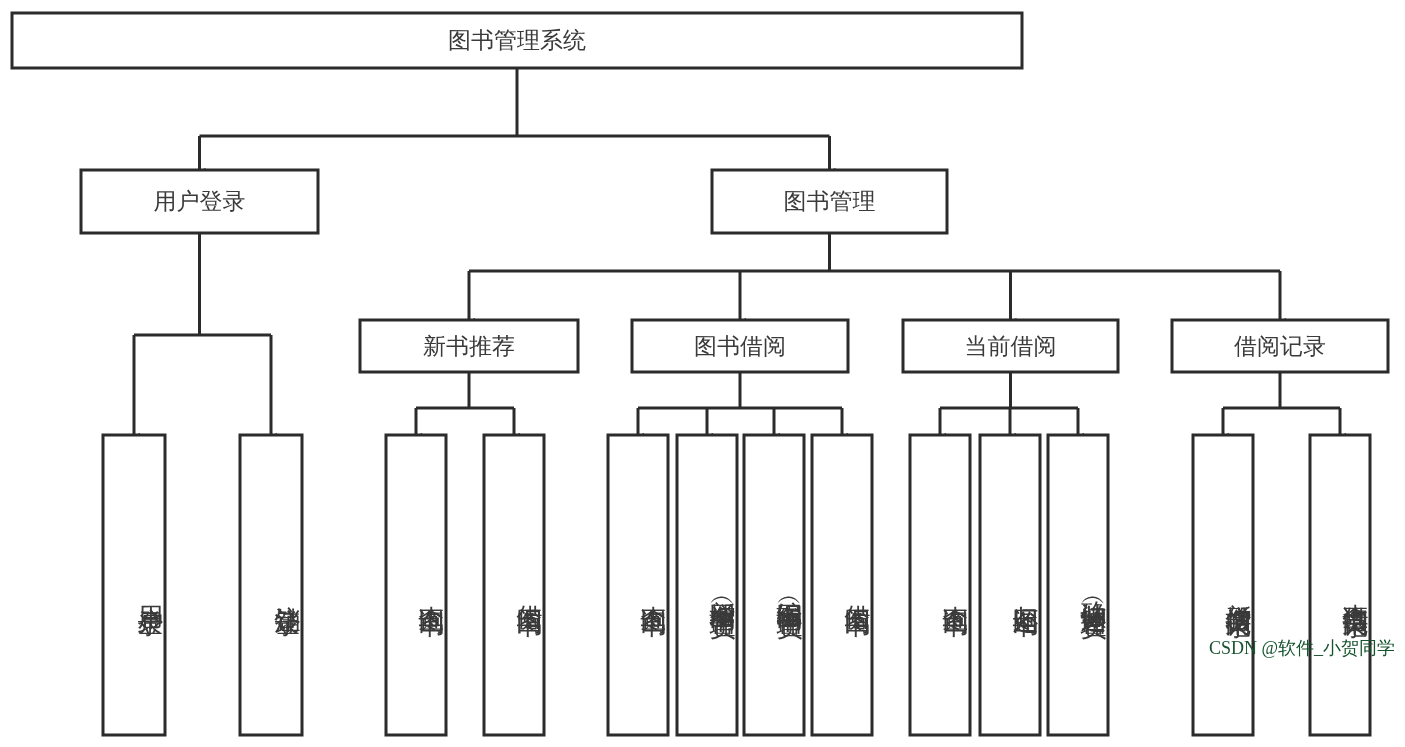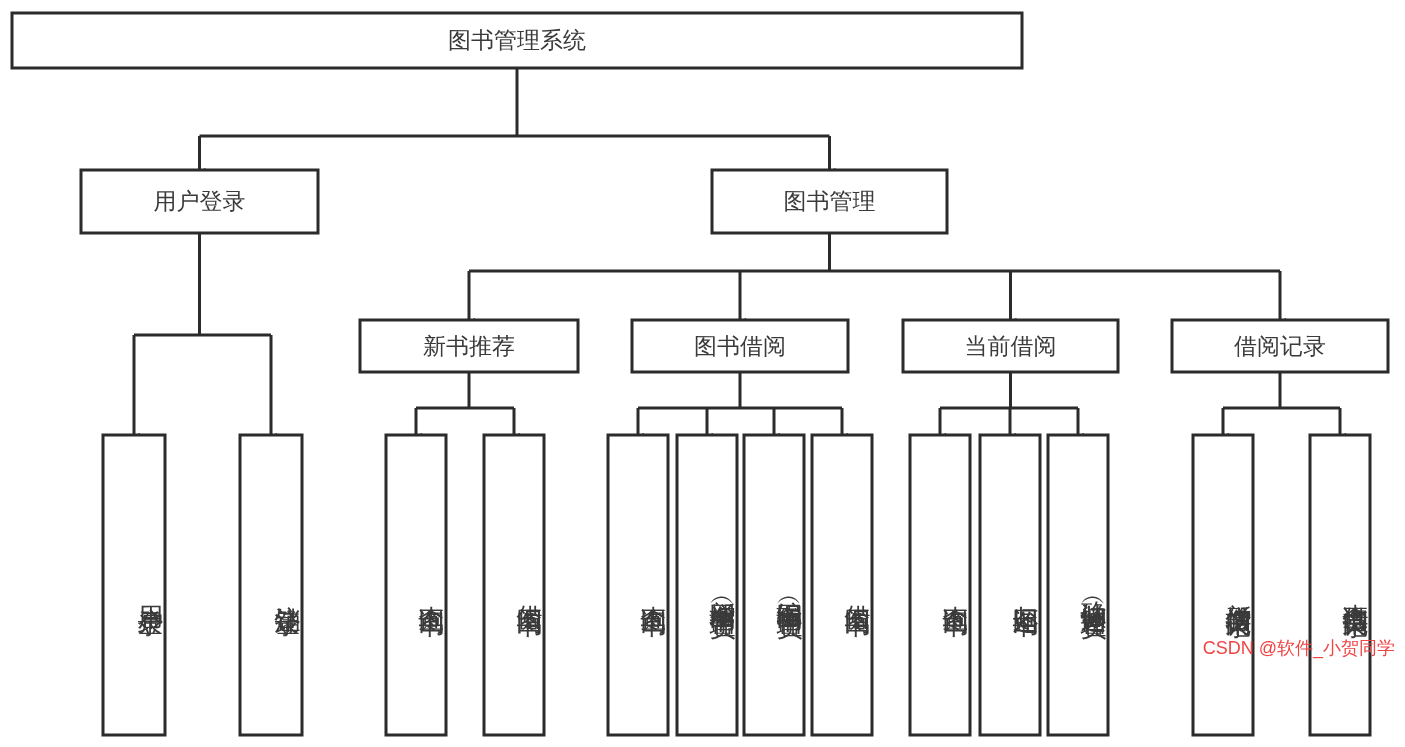--- a/index.html
+++ b/index.html
@@ -9,22 +9,22 @@
   svg#diagram{position:absolute;left:0;top:0;width:1405px;height:747px;display:block;}
   .node-rect{fill:#ffffff;stroke:#2b2b2b;stroke-width:3;}
   .edge{stroke:#2b2b2b;stroke-width:3;fill:none;}
   .node-label{fill:#3a3a3a;font-family:"DejaVu Sans","Liberation Sans",sans-serif;
               font-size:23px;text-anchor:middle;dominant-baseline:middle;}
   .leaf-label{position:absolute;writing-mode:vertical-rl;text-orientation:upright;
               color:#3a3a3a;font-family:"DejaVu Sans","Liberation Sans",sans-serif;
               font-size:26px;line-height:1.08;letter-spacing:2px;
               display:flex;align-items:flex-start;justify-content:center;
               white-space:nowrap;pointer-events:none;}
-  .watermark{position:absolute;right:10px;bottom:6px;color:#ef4444;
-             font-family:Liberation Sans, sans-serif;font-size:18px;
+  .watermark{position:absolute;right:10px;bottom:6px;color:#14532d;
+             font-family:Liberation Serif, serif;font-size:18px;
              white-space:nowrap;margin-top:48px;}
 </style>
 </head>
 <body>
 
 <div id="stage">
 
   <svg id="diagram" viewBox="0 0 1405 747">
     <defs>
       <marker id="arrow" markerWidth="10" markerHeight="12" refX="1" refY="6" orient="auto" markerUnits="userSpaceOnUse">

